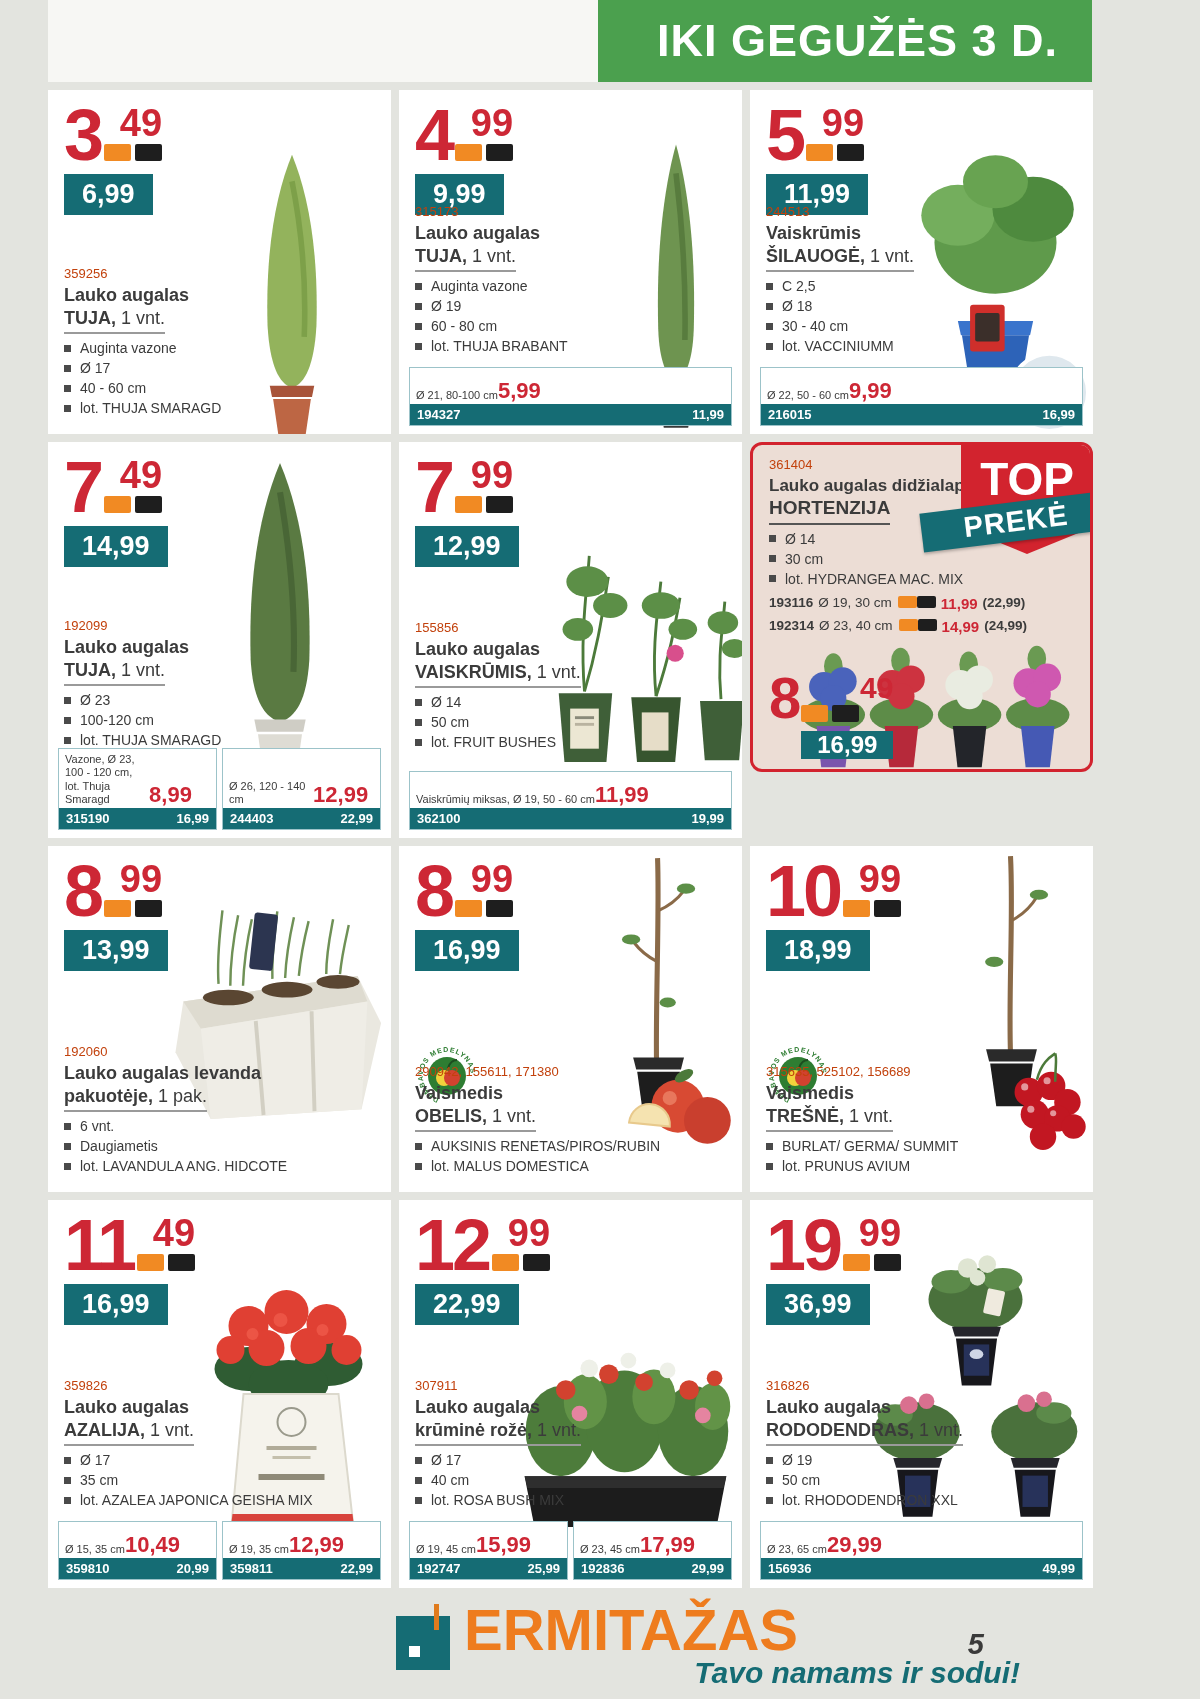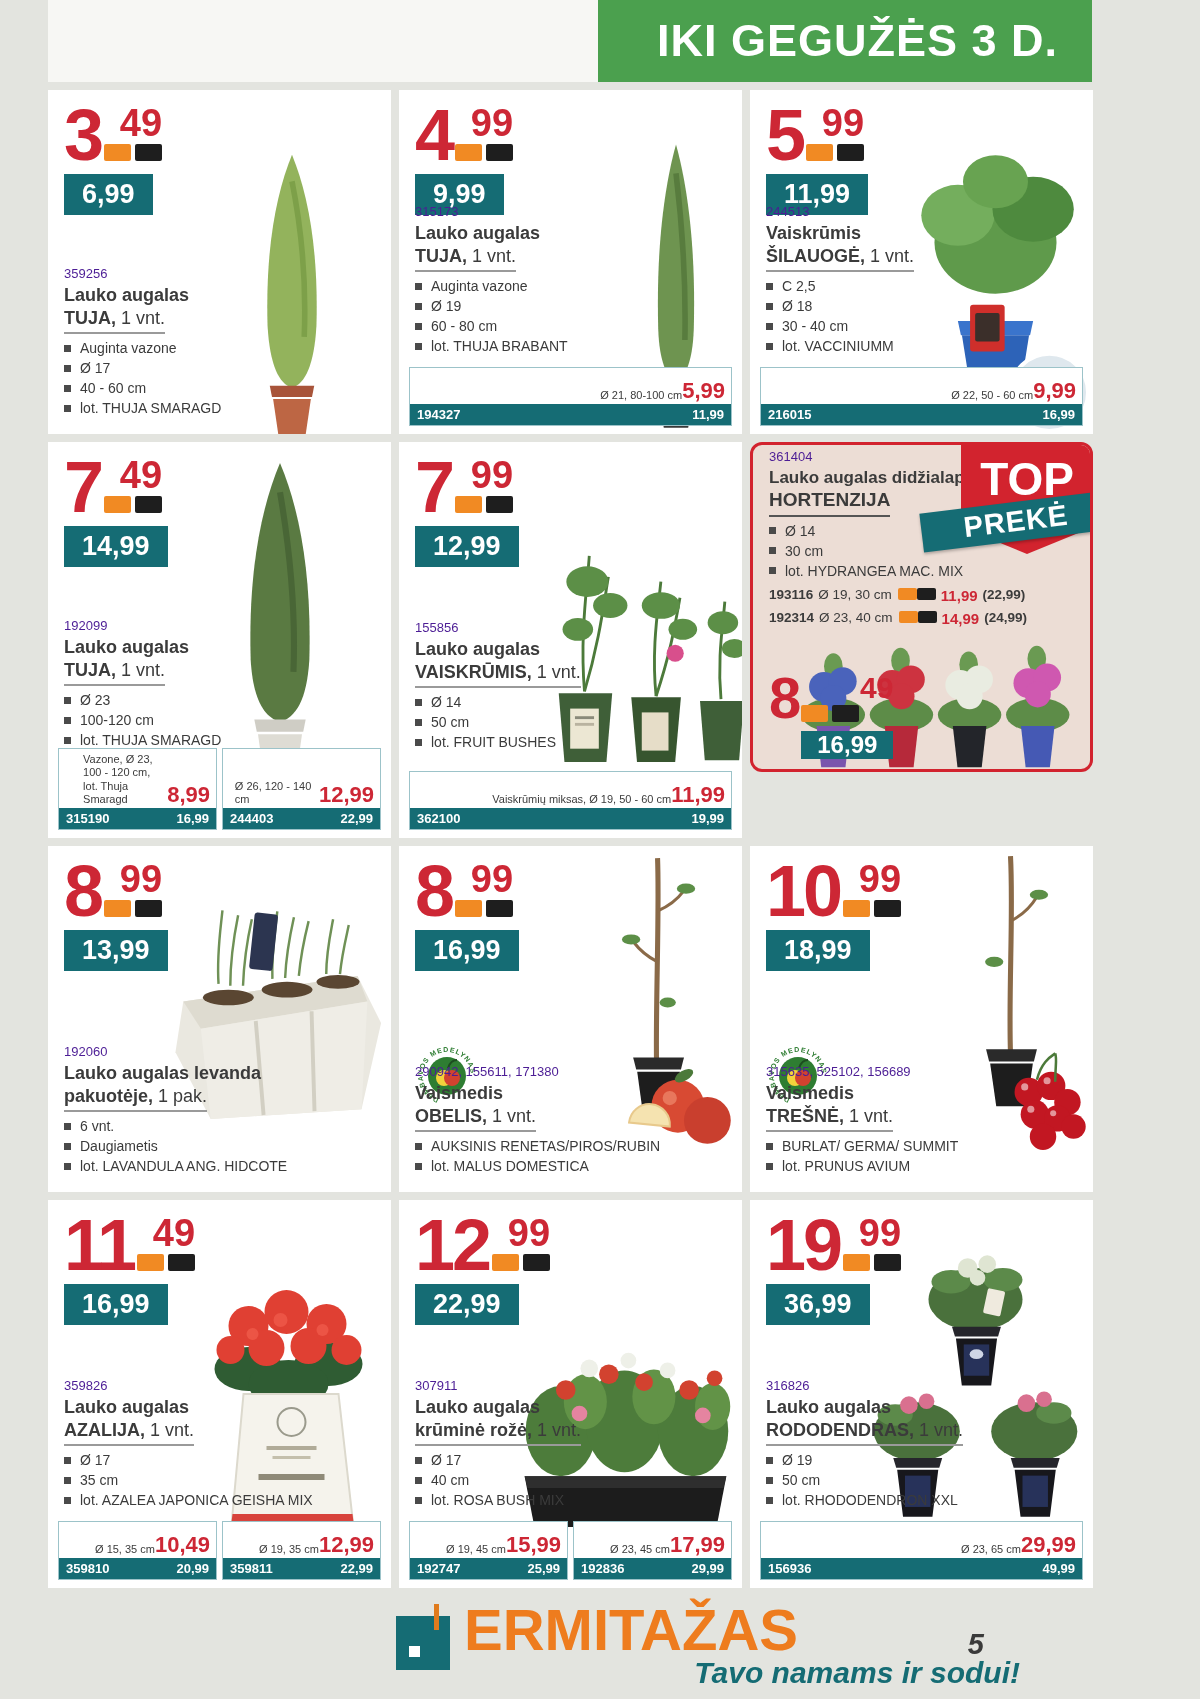--- a/index.html
+++ b/index.html
@@ -22,42 +22,42 @@
   .cicons { display:flex; gap:4px; margin-top:4px; }
   .cicon { width:27px; height:17px; border-radius:2px; display:inline-block; }
   .cicon.orange { background:#f18a23; }
   .cicon.black  { background:#1e1e1e; }
   .cicon.sm { width:19px; height:12px; margin-top:1px; }
 
   .oldp { display:inline-block; background:#156c74; color:#fff; font-size:27px; font-weight:bold;
           padding:5px 18px; margin-top:9px; }
 
   .info { position:absolute; left:16px; right:14px; }
-  .code { color:#4c1d95; font-size:13px; margin-bottom:3px; }
+  .code { color:#c2410c; font-size:13px; margin-bottom:3px; }
   .t1 { font-size:18px; font-weight:bold; line-height:1.25; }
   .t2 { font-size:18px; line-height:1.3; border-bottom:2px solid #9a9a9a; width:fit-content; padding-bottom:2px; margin-bottom:6px; }
   .t2 b { font-weight:bold; }
   .bullets { margin-top:2px; }
   .bl { display:flex; align-items:baseline; font-size:14px; margin:4px 0; }
   .sq { width:7px; height:7px; background:#4a4a4a; margin-right:9px; flex:0 0 auto; align-self:center; }
 
   .ptable { position:absolute; left:10px; right:10px; bottom:8px; display:flex; gap:5px; }
   .tcol { flex:1; border:1px solid #9cc3c9; background:#fff; display:flex; flex-direction:column; }
-  .trow1 { flex:1; display:flex; justify-content:flex-end; align-items:flex-end; padding:4px 6px 2px 6px; min-height:36px; }
+  .trow1 { flex:1; display:flex; justify-content:flex-start; align-items:flex-end; padding:4px 6px 2px 6px; min-height:36px; }
   .spec { font-size:11px; color:#3b3b3b; max-width:58%; line-height:1.2; }
   .tprice { color:#cd2735; font-weight:bold; font-size:22px; line-height:1; }
   .trow2 { display:flex; justify-content:space-between; background:#156c74; color:#fff;
            font-size:13px; font-weight:bold; padding:3px 7px; }
 
   .photo { position:absolute; }
   .nbadge { position:absolute; width:64px; height:64px; }
 
   
   .top-card { position:relative; grid-column:3; background:#ecddd5; border:3px solid #d2232e; border-radius:12px;
-              padding:4px 16px 12px 16px; height:330px; align-self:start; overflow:hidden; }
+              padding:12px 16px 12px 16px; height:330px; align-self:start; overflow:hidden; }
   .top-card .t1 { font-size:17px; }
   .top-card .t2 { font-size:19px; border-color:#555; }
   .variant { display:flex; align-items:flex-start; font-size:13.5px; margin:6px 0; white-space:nowrap; }
   .variant b { margin-right:5px; }
   .variant .vspec { margin-right:6px; }
   .variant .vprice { color:#cd2735; font-weight:bold; font-size:15px; margin:0 5px; }
   .variant .vold { font-weight:bold; }
   .tc-price { position:absolute; left:16px; bottom:10px; }
   .tc-price .eur { font-size:58px; }
   .tc-price .ct { font-size:30px; }

